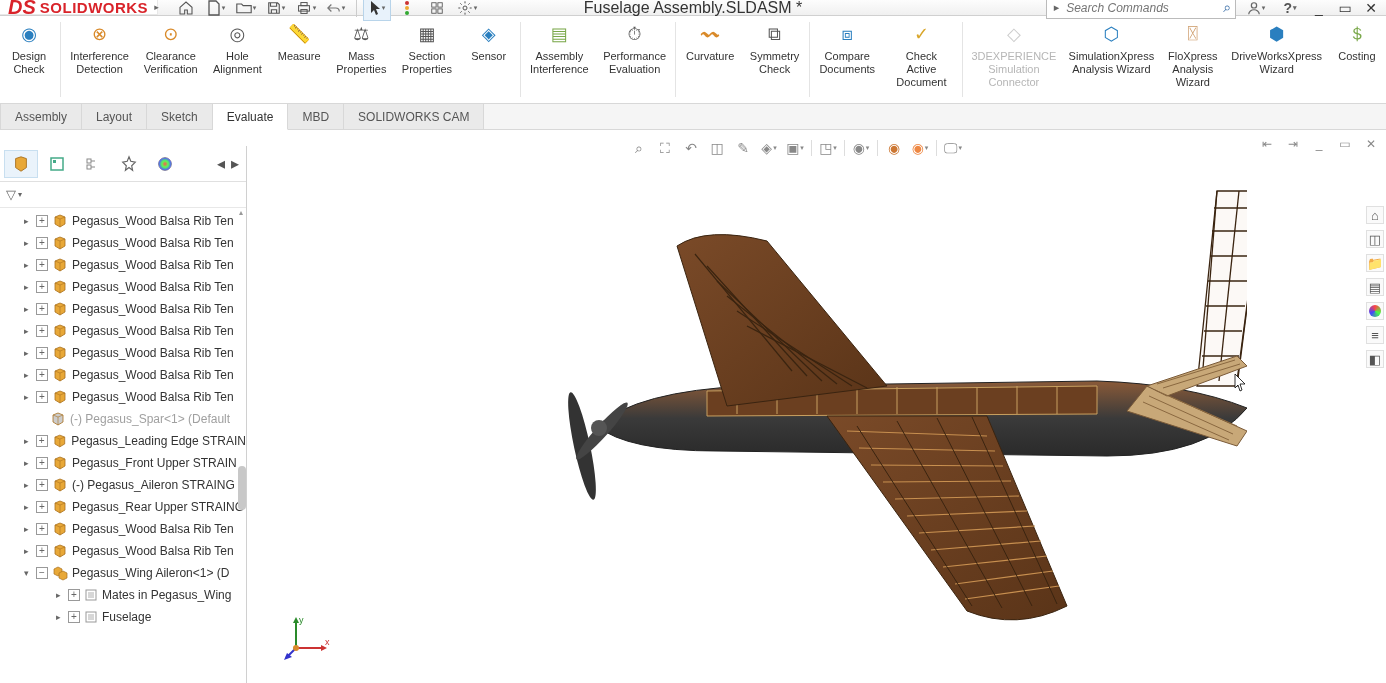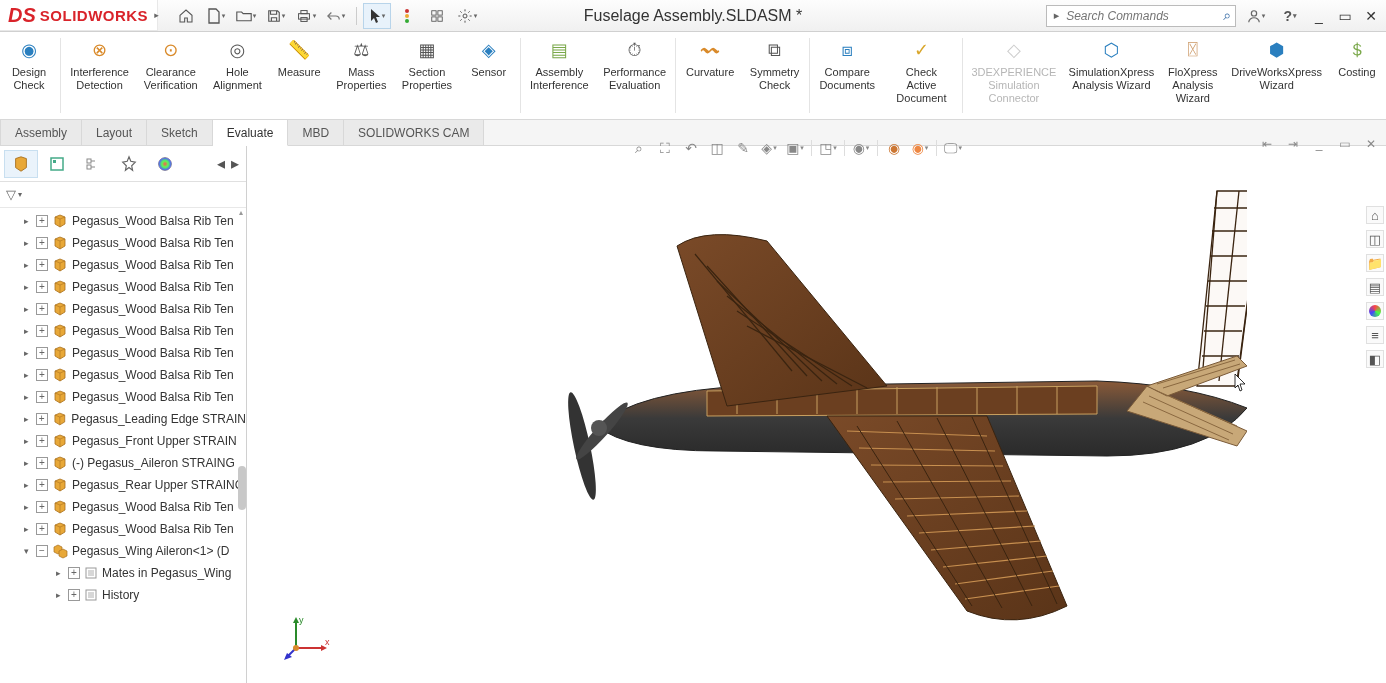--- a/index.html
+++ b/index.html
@@ -1,19 +1,19 @@
 <!DOCTYPE html>
 <html><head>
 <meta charset="utf-8">
 <style>
 * { margin: 0; padding: 0; box-sizing: border-box; font-family: "Segoe UI", Arial, sans-serif; }
 body { width: 1386px; height: 683px; background: #fff; overflow: hidden; font-size: 12px; color: #333; }
 
 
-.titlebar { height: 32px; display: flex; align-items: center; background: linear-gradient(#fdfdfd,#f0f0f0); border-bottom: 1px solid #d0d0d0; position: relative; }
+.titlebar { height: 16px; display: flex; align-items: center; background: linear-gradient(#fdfdfd,#f0f0f0); border-bottom: 1px solid #d0d0d0; position: relative; }
 .logo { width: 158px; height: 100%; display: flex; align-items: center; padding-left: 8px; background: #fff; border-right: 1px solid #e8e8e8; border-bottom: 1px solid #e8e8e8; }
 .logo-ds { color: #d9232a; font-weight: bold; font-size: 20px; font-style: italic; margin-right: 4px; }
 .logo-text { color: #d9232a; font-weight: bold; font-size: 15px; letter-spacing: 0.5px; }
 .logo-arrow { color: #666; font-size: 9px; margin-left: 6px; }
 .qat { display: flex; align-items: center; gap: 2px; margin-left: 14px; }
 .qat-btn { width: 28px; height: 26px; display: flex; align-items: center; justify-content: center; color: #555; font-size: 14px; cursor: default; position: relative; }
 .qat-btn .dd { font-size: 7px; color: #666; margin-left: 1px; }
 .qat-sep { width: 1px; height: 18px; background: #ccc; margin: 0 4px; }
 .doc-title { position: absolute; left: 50%; transform: translateX(-50%); font-size: 16px; color: #333; }
 .title-right { margin-left: auto; display: flex; align-items: center; gap: 6px; padding-right: 6px; }
@@ -453,20 +453,28 @@
         </div>
         <div class="tree-row">
           <span class="tr-caret">▸</span>
           <span class="tr-plus">+</span>
           <svg class="part-icon" viewBox="0 0 16 16">
             <path d="M3 4l5-2 5 2v7l-5 3-5-3z" fill="#e8a838" stroke="#a87020" stroke-width="0.8"></path>
             <path d="M3 4l5 2 5-2M8 6v8" fill="none" stroke="#a87020" stroke-width="0.6"></path>
           </svg>
           <span>Pegasus_Wood Balsa Rib Ten</span>
         </div>
+        <div class="tree-row faded">
+          <span style="width:26px;display:inline-block"></span>
+          <svg class="part-icon" viewBox="0 0 16 16">
+            <path d="M3 4l5-2 5 2v7l-5 3-5-3z" fill="#e8a838" stroke="#a87020" stroke-width="0.8"></path>
+            <path d="M3 4l5 2 5-2M8 6v8" fill="none" stroke="#a87020" stroke-width="0.6"></path>
+          </svg>
+          <span>(-) Pegasus_Spar&lt;1&gt; (Default</span>
+        </div>
         <div class="tree-row">
           <span class="tr-caret">▸</span>
           <span class="tr-plus">+</span>
           <svg class="part-icon" viewBox="0 0 16 16">
             <path d="M3 4l5-2 5 2v7l-5 3-5-3z" fill="#e8a838" stroke="#a87020" stroke-width="0.8"></path>
             <path d="M3 4l5 2 5-2M8 6v8" fill="none" stroke="#a87020" stroke-width="0.6"></path>
           </svg>
           <span>Pegasus_Leading Edge STRAIN</span>
         </div>
         <div class="tree-row">
@@ -532,21 +540,21 @@
           </svg>
           <span>Mates in Pegasus_Wing</span>
         </div>
         <div class="tree-row child">
           <span class="tr-caret">▸</span>
           <span class="tr-plus">+</span>
           <svg class="file-icon" viewBox="0 0 14 14">
             <rect x="2" y="2" width="10" height="10" fill="none" stroke="#999"></rect>
             <path d="M4 5h6M4 7h6M4 9h6" stroke="#999" stroke-width="0.8"></path>
           </svg>
-          <span>History</span>
+          <span>Fuselage</span>
         </div>
       </div>
     <div class="scroll-thumb"></div>
   </div>
 
   <div class="viewport">
     <div class="view-toolbar">
       <div class="vt-btn">⌕</div>
       <div class="vt-btn">⛶</div>
       <div class="vt-btn">↶</div>

